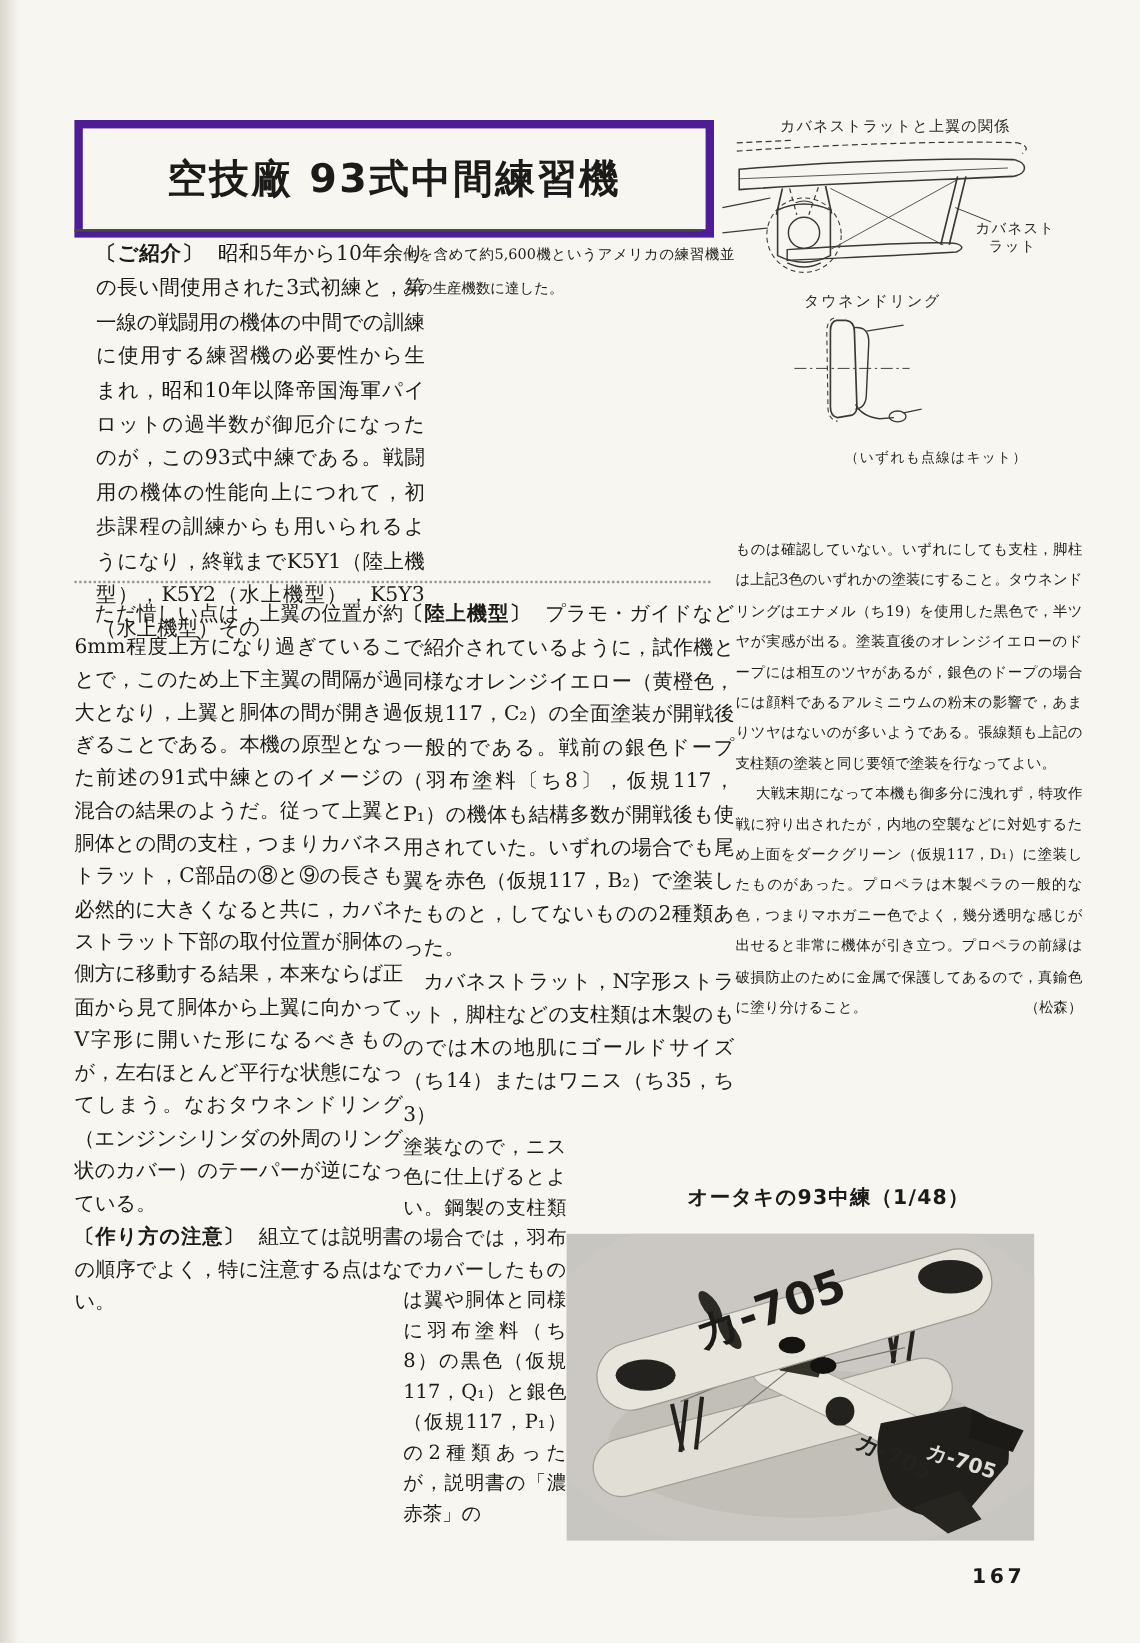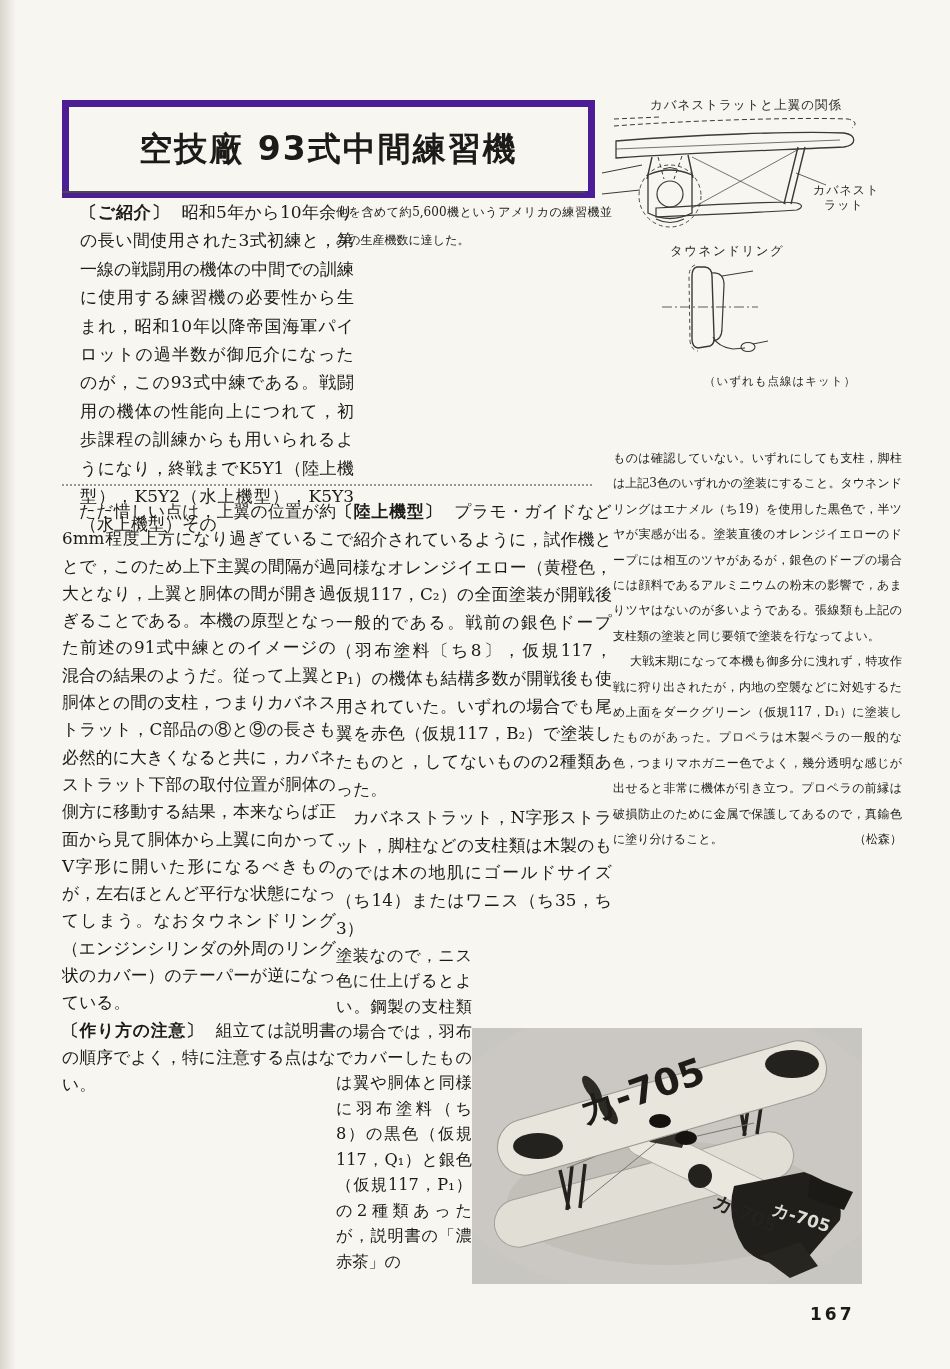--- a/index.html
+++ b/index.html
@@ -136,20 +136,21 @@
       <path d="M112,178 Q124,177 124,190 L122,233 Q122,245 113,246" stroke-width="1.2"></path>
       <path d="M122,181 L153,176" stroke-width="1"></path>
       <path d="M62,212 L158,212" stroke-width="0.8" stroke-dasharray="10 3 2 3"></path>
       <path d="M113,242 Q118,252 133,254 L145,253" stroke-width="1.2"></path>
       <ellipse cx="148" cy="252" rx="7" ry="4.5" stroke-width="1.1"></ellipse>
       <path d="M153,249 L168,246" stroke-width="1"></path>
     </g>
     <text x="104" y="290" font-size="11.5" letter-spacing="1">（いずれも点線はキット）</text>
   </svg>
 
+  <div class="photo-caption">オータキの93中練（1/48）</div>
 
   <div class="photo">
     <svg viewBox="0 0 390 256" width="390" height="256">
       <rect width="390" height="256" fill="#c8c6c0"></rect>
       <ellipse cx="195" cy="120" rx="235" ry="150" fill="#cdcbc5" opacity="0.55"></ellipse>
       <ellipse cx="195" cy="175" rx="160" ry="62" fill="#b7b5ad" opacity="0.5"></ellipse>
 
       <g transform="rotate(-15 170 162)">
         <rect x="18" y="138" width="308" height="48" rx="24" fill="#e1ded5" stroke="#a3a098" stroke-width="1"></rect>
       </g>

